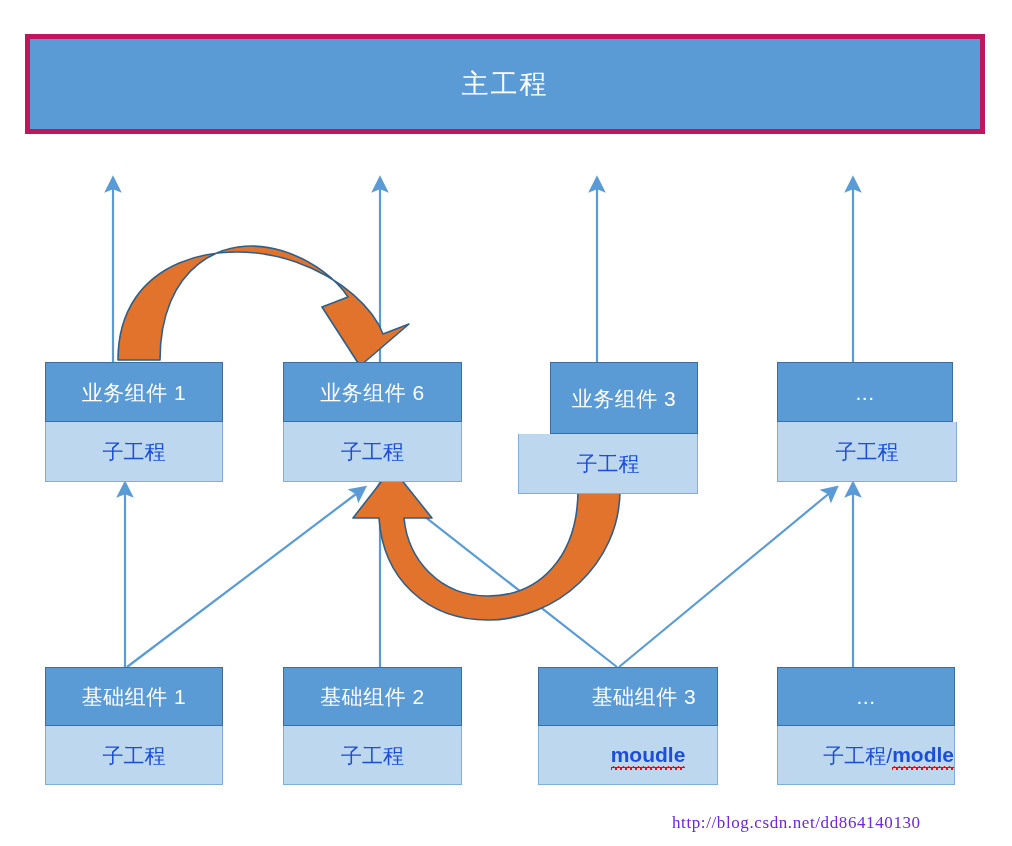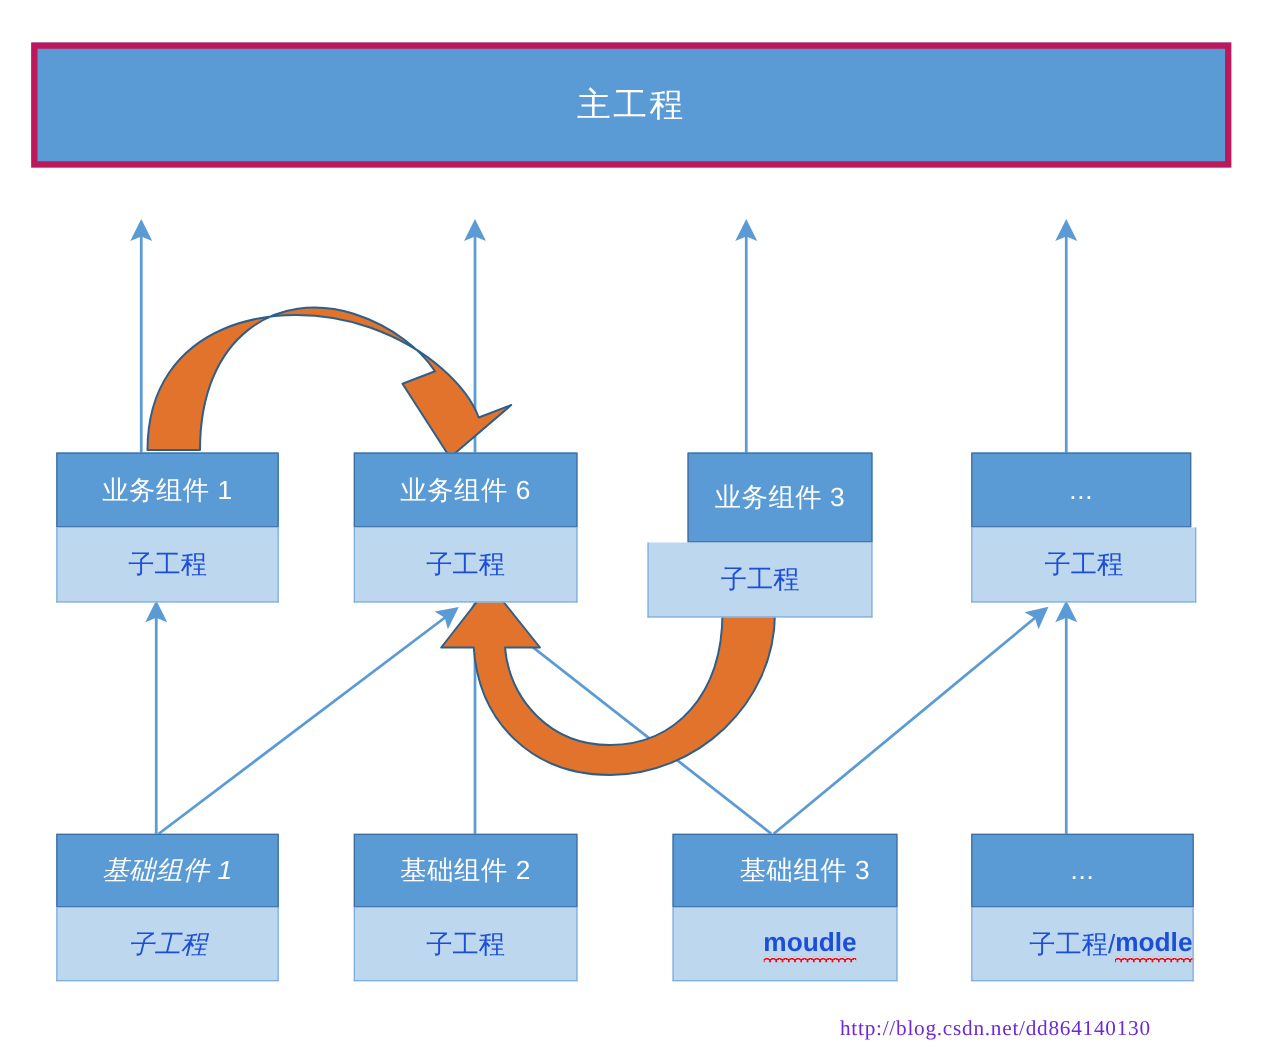--- a/index.html
+++ b/index.html
@@ -202,21 +202,21 @@
   <div class="node" style="left:518px; top:362px; width:180px;">
     <div class="hdr" style="height:72px;margin-left:32px;">业务组件 3</div>
     <div class="bdy" style="height:60px;">子工程</div>
   </div>
 
   <div class="node" style="left:777px; top:362px; width:180px;">
     <div class="hdr" style="height:60px; width:176px;">...</div>
     <div class="bdy" style="height:60px; width:180px;">子工程</div>
   </div>
 
-  <div class="node" style="left:45px; top:667px; width:178px;font-style:italic;">
+  <div class="node" style="left:45px; top:667px; width:178px;">
     <div class="hdr" style="height:59px;">基础组件 1</div>
     <div class="bdy" style="height:59px;">子工程</div>
   </div>
 
   <div class="node" style="left:283px; top:667px; width:179px;">
     <div class="hdr" style="height:59px;">基础组件 2</div>
     <div class="bdy" style="height:59px;">子工程</div>
   </div>
 
   <div class="node" style="left:538px; top:667px; width:180px;">

